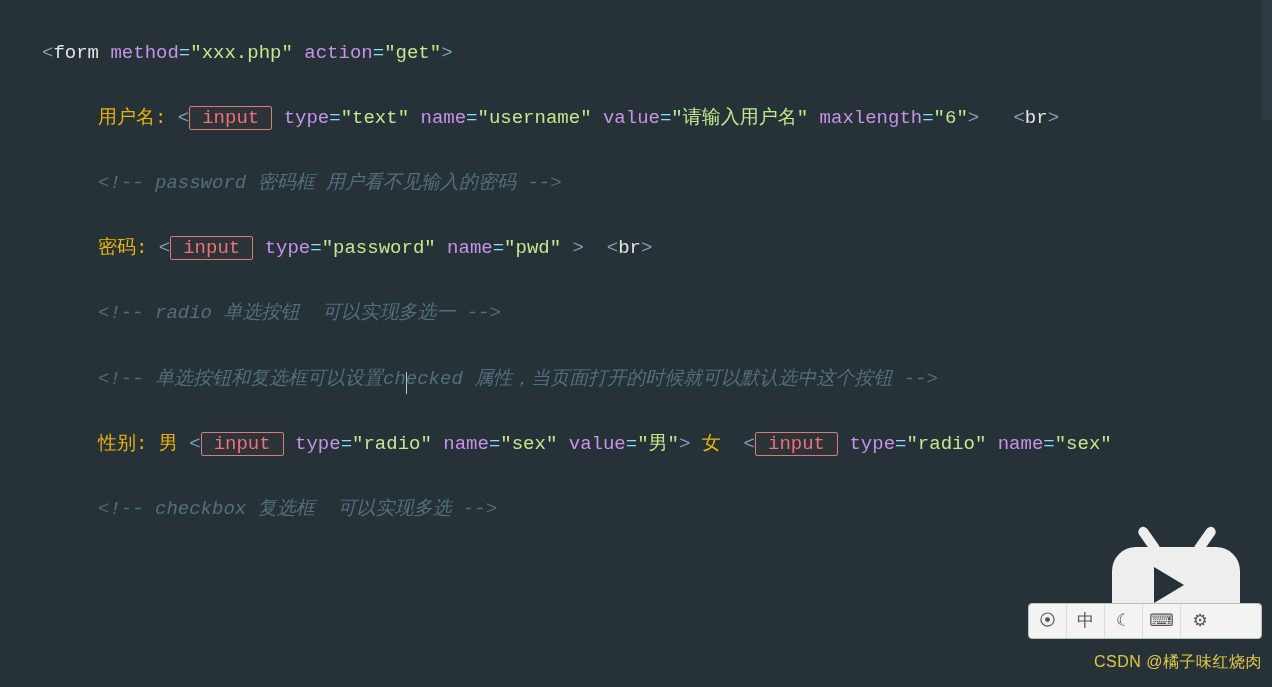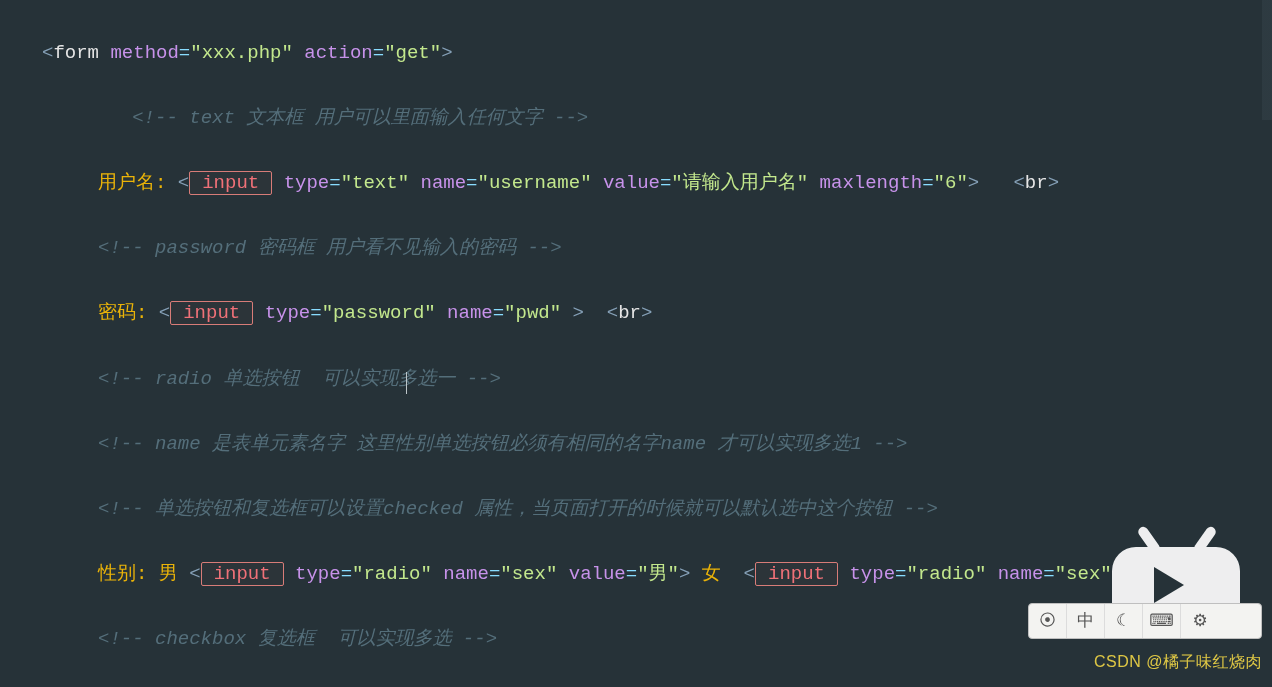--- a/index.html
+++ b/index.html
@@ -109,26 +109,24 @@
     font-size: 16px;
     opacity: .85;
     letter-spacing: .5px;
   }
 </style>
 </head>
 <body>
 
 <div class="editor">
 <span class="line ind0"><span class="angle">&lt;</span><span class="tag">form</span> <span class="attr">method</span><span class="eq">=</span><span class="str">"<span>xxx.php</span>"</span> <span class="attr">action</span><span class="eq">=</span><span class="str">"<span>get</span>"</span><span class="angle">&gt;</span></span>
-<span class="line ind1">   <span class="cmt">&lt;!-- text 文本框 用户可以里面输入任何文字 --&gt;</span></span>
 <span class="line ind1"><span class="txt">用户名: </span><span class="angle">&lt;</span><span class="inputkw">input</span> <span class="attr">type</span><span class="eq">=</span><span class="str">"<span>text</span>"</span> <span class="attr">name</span><span class="eq">=</span><span class="str">"<span>username</span>"</span> <span class="attr">value</span><span class="eq">=</span><span class="str">"<span>请输入用户名</span>"</span> <span class="attr">maxlength</span><span class="eq">=</span><span class="str">"<span>6</span>"</span><span class="angle">&gt;</span>   <span class="angle">&lt;</span><span class="tag">br</span><span class="angle">&gt;</span></span>
 <span class="line ind1"><span class="cmt">&lt;!-- password 密码框 用户看不见输入的密码 --&gt;</span></span>
 <span class="line ind1"><span class="txt">密码: </span><span class="angle">&lt;</span><span class="inputkw">input</span> <span class="attr">type</span><span class="eq">=</span><span class="str">"<span>password</span>"</span> <span class="attr">name</span><span class="eq">=</span><span class="str">"<span>pwd</span>"</span> <span class="angle">&gt;</span>  <span class="angle">&lt;</span><span class="tag">br</span><span class="angle">&gt;</span></span>
 <span class="line ind1"><span class="cmt">&lt;!-- radio 单选按钮  可以实现多选一 --&gt;</span></span>
-<span class="line ind1"><span class="cmt">&lt;!-- name 是表单元素名字 这里性别单选按钮必须有相同的名字name 才可以实现多选1 --&gt;</span></span>
 <span class="line ind1"><span class="cmt">&lt;!-- 单选按钮和复选框可以设置checked 属性，当页面打开的时候就可以默认选中这个按钮 --&gt;</span></span>
 <span class="line ind1"><span class="txt">性别: 男 </span><span class="angle">&lt;</span><span class="inputkw">input</span> <span class="attr">type</span><span class="eq">=</span><span class="str">"<span>radio</span>"</span> <span class="attr">name</span><span class="eq">=</span><span class="str">"<span>sex</span>"</span> <span class="attr">value</span><span class="eq">=</span><span class="str">"<span>男</span>"</span><span class="angle">&gt;</span><span class="txt"> 女  </span><span class="angle">&lt;</span><span class="inputkw">input</span> <span class="attr">type</span><span class="eq">=</span><span class="str">"<span>radio</span>"</span> <span class="attr">name</span><span class="eq">=</span><span class="str">"<span>sex</span>"</span></span>
 <span class="line ind1"><span class="cmt">&lt;!-- checkbox 复选框  可以实现多选 --&gt;</span></span>
 
 
 
 
 
 
 

